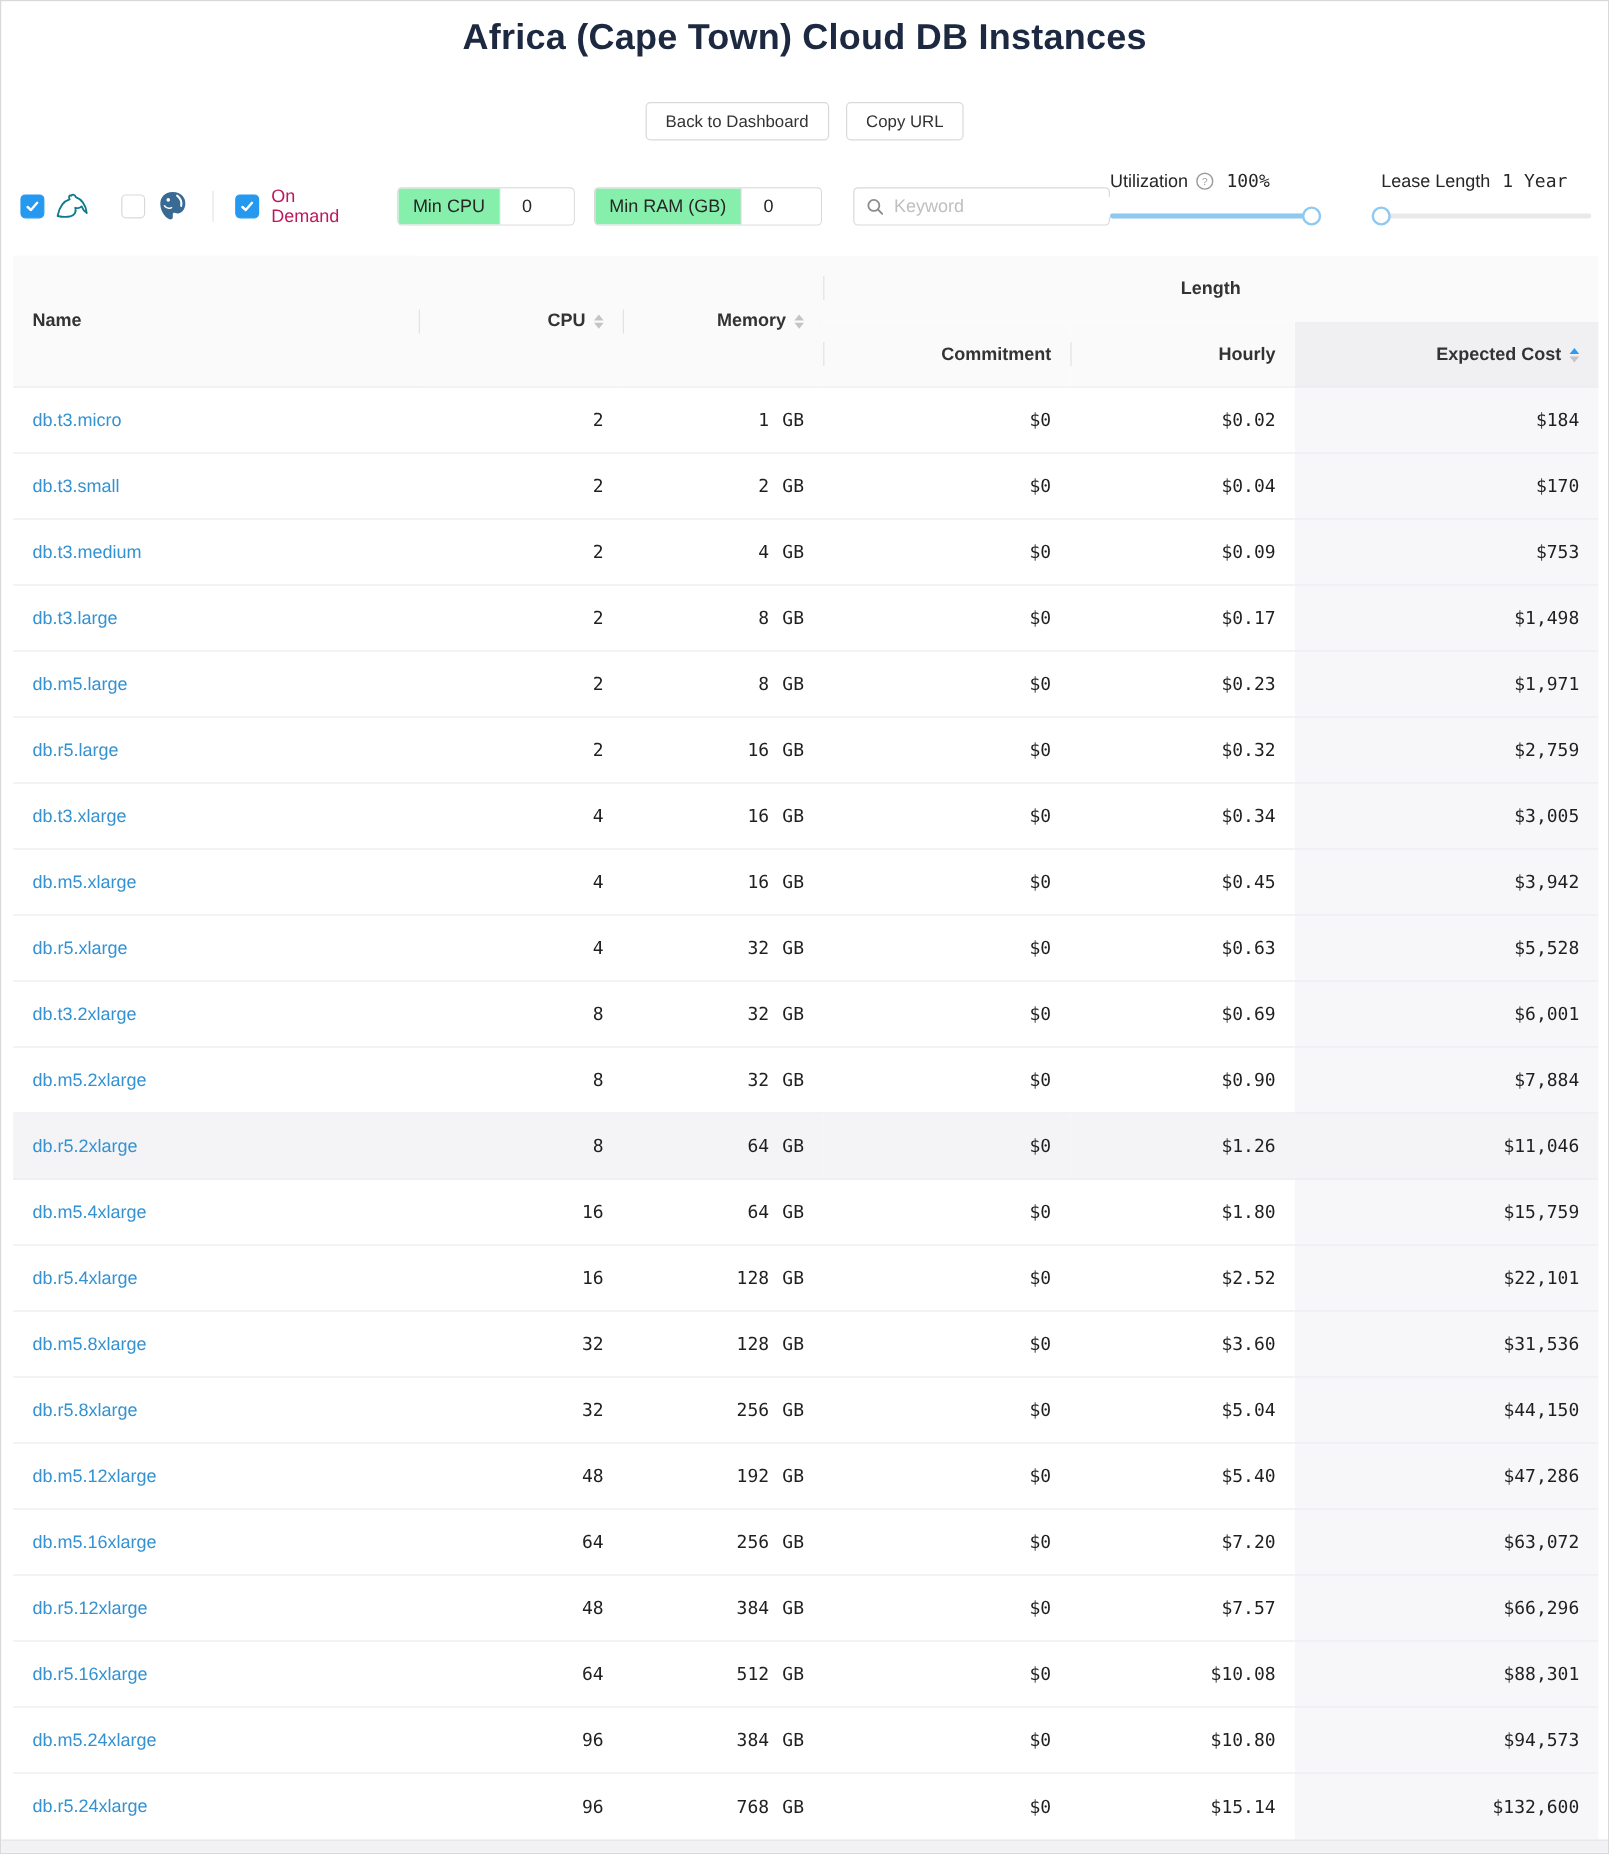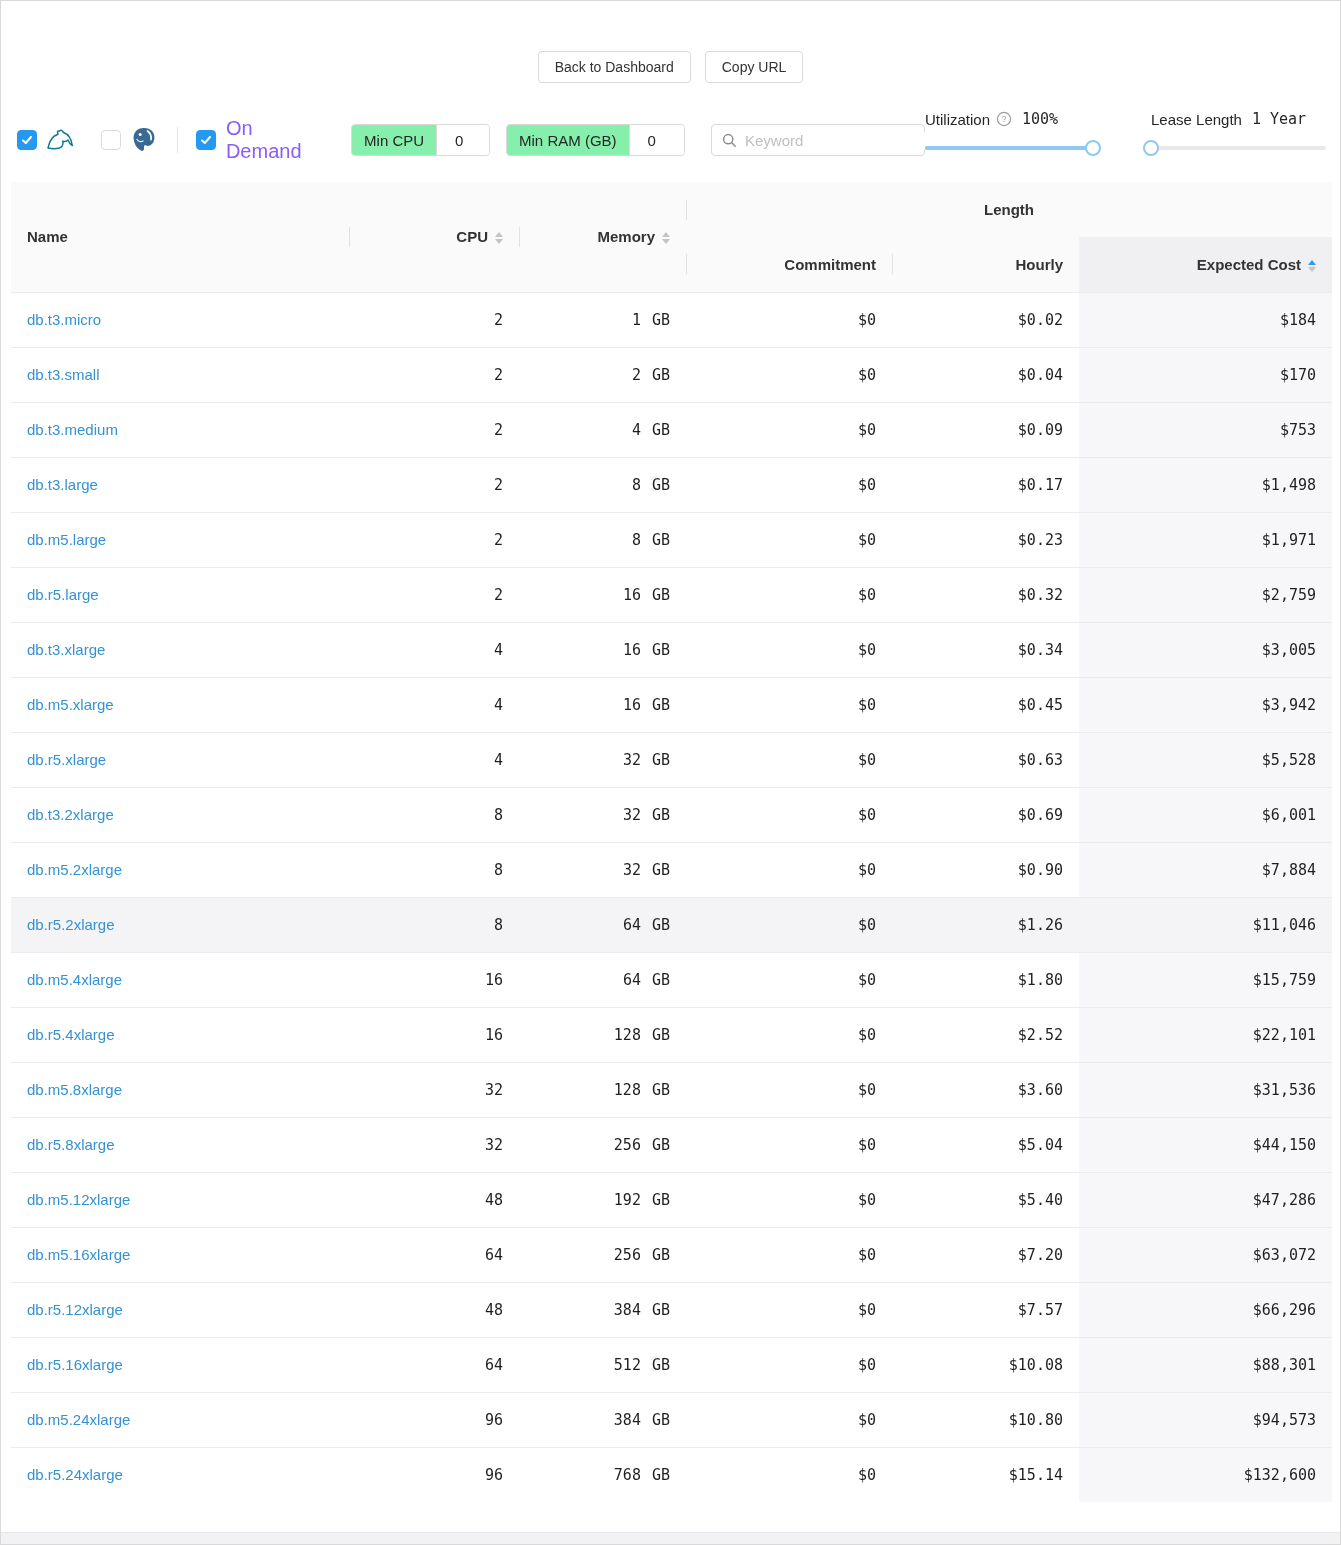--- a/index.html
+++ b/index.html
@@ -38,21 +38,21 @@
     width:20px; height:20px; border-radius:4px;
     border:1px solid #d9d9d9; background:#fff;
     display:inline-flex; align-items:center; justify-content:center;
     flex:0 0 auto; cursor:pointer;
   }
   .checkbox.checked { background:#2599f0; border-color:#2599f0; }
   .checkbox svg { display:none; }
   .checkbox.checked svg { display:block; }
   .db-icon { margin-left:8px; display:inline-flex; align-items:center; }
   .filter-divider { width:1px; height:26px; background:#e4e4e7; margin:0 18px; }
-  .ondemand-label { margin-left:10px; font-size:20px; color:#8b5cf6; }
+  .ondemand-label { margin-left:10px; font-size:15px; color:#be185d; }
   .cb2 { margin-left:24px; }
   .input-group {
     display:flex; align-items:stretch; height:32px;
     border:1px solid #d9d9d9; border-radius:4px; overflow:hidden; background:#fff;
   }
   .input-group .ig-label {
     display:flex; align-items:center; padding:0 12px;
     background:#86efac; border-right:1px solid #d9d9d9;
     font-size:15px; color:#262626; white-space:nowrap;
   }
@@ -121,20 +121,21 @@
   .mem-unit { margin-left:11px; }
   
   .footer-bar { margin-top:auto; height:12px; background:#f2f2f5; border-top:1px solid #e5e5ea; }
 </style>
 </head>
 <body>
 
 <div class="page">
 
   <div class="page-header">
+    <h1 class="page-title">Africa (Cape Town) Cloud DB Instances</h1>
     <div class="action-row">
       <button class="btn">Back to Dashboard</button>
       <button class="btn">Copy URL</button>
     </div>
   </div>
 
   <div class="filter-bar">
 
     <span class="checkbox checked">
       <svg width="12" height="12" viewBox="0 0 12 12">

